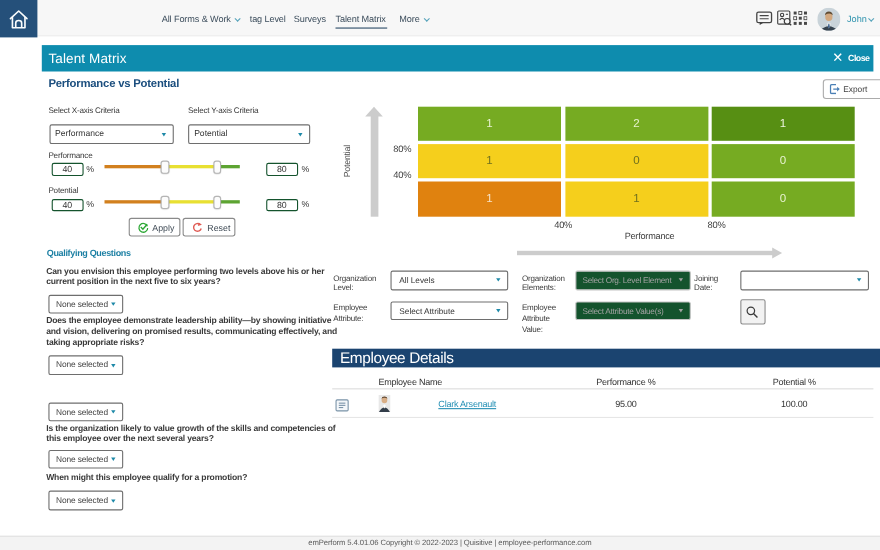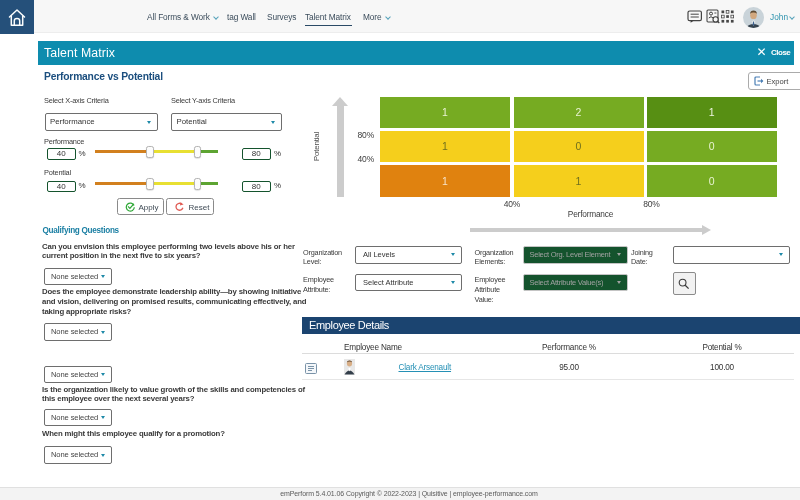--- a/index.html
+++ b/index.html
@@ -20,39 +20,39 @@
   .numbox { position:absolute; width:29.5px; height:11.5px; border:1px solid #14532d; border-radius:2px; font-size:8px; color:#333; text-align:center; line-height:10px; background:#fff; }
   .pct { position:absolute; font-size:8px; color:#333; }
   .thumb { position:absolute; width:7.5px; height:12px; background:#fcfcfc; border:1px solid #b5b5b5; border-radius:2.5px; box-shadow:0 0.5px 1px rgba(0,0,0,.2); }
   .btn { position:absolute; height:17px; border:1px solid #8a8a8a; border-radius:2.5px; background:#fff; font-size:8px; color:#3f4a55; }
   .nsbtn { position:absolute; left:44px; width:68px; height:17.5px; border:1px solid #6e6e6e; border-radius:2px; background:#fff; font-size:7.6px; letter-spacing:-0.1px; color:#444; line-height:15.5px; text-align:center; white-space:nowrap; }
   .nscar { display:inline-block; width:0; height:0; border-left:2.8px solid transparent; border-right:2.8px solid transparent; border-top:3.6px solid #1e89a8; margin-left:3px; vertical-align:0.5px; }
   .q { position:absolute; left:42px; font-size:7.8px; letter-spacing:-0.16px; line-height:9.8px; color:#3a3a3a; white-space:nowrap;font-weight:bold; }
   .cell { position:absolute; text-align:center; font-size:10.5px; }
   .axlab { position:absolute; font-size:8.5px; color:#3c3c3c; letter-spacing:-0.2px; }
   .flbl { position:absolute; font-size:7.3px; line-height:9.7px; letter-spacing:-0.2px; color:#3a3a3a; }
-  #edbar { position:absolute; left:301.5px; top:316.5px; width:498px; height:17px; background:#1b4470; color:#fff; font-size:11px; letter-spacing:-0.35px; line-height:17px; padding-left:7.5px; }
+  #edbar { position:absolute; left:301.5px; top:316.5px; width:498px; height:17px; background:#1b4470; color:#fff; font-size:14px; letter-spacing:-0.35px; line-height:17px; padding-left:7.5px; }
   .th { position:absolute; font-size:8.2px; letter-spacing:-0.2px; color:#333; }
   .td { position:absolute; font-size:8.2px; letter-spacing:-0.2px; color:#333; }
   #footer { position:absolute; left:0; top:487px; width:800px; height:13px; background:#f3f3f3; border-top:1px solid #e0e0e0; }
 </style>
 </head>
 <body>
 <div id="page">
 
   <div id="topbar"></div>
   <div id="homebox">
     <svg width="34" height="34" viewBox="0 0 34 34">
       <path d="M9.5 17 L17 10 L24.5 17" fill="none" stroke="#fafcfd" stroke-width="1.5" stroke-linecap="round" stroke-linejoin="round"></path>
       <path d="M11.3 16 V25.2 H22.7 V16" fill="none" stroke="#fafcfd" stroke-width="1.5" stroke-linejoin="round" stroke-linecap="round"></path>
       <path d="M14.3 25 V20.8 Q14.3 18.6 17 18.6 Q19.7 18.6 19.7 20.8 V25" fill="none" stroke="#fafcfd" stroke-width="1.5"></path>
     </svg>
   </div>
   <div class="nav" style="left:147px;">All Forms &amp; Work<span class="chev"></span></div>
-  <div class="nav" style="left:227px;">tag Wall</div>
+  <div class="nav" style="left:227px;">tag Level</div>
   <div class="nav" style="left:267px;">Surveys</div>
   <div class="nav" style="left:305px;">Talent Matrix</div>
   <div class="abs" style="left:305px; top:24.5px; width:47px; height:1.6px; background:#2a4a66;"></div>
   <div class="nav" style="left:363px;">More<span class="chev"></span></div>
 
   <svg class="abs" style="left:687px; top:9.5px;" width="16" height="14" viewBox="0 0 16 14">
     <rect x="1" y="1" width="13.4" height="9.6" rx="1.6" fill="none" stroke="#454545" stroke-width="1.2"></rect>
     <path d="M3.6 12.8 L3.6 10.6 L7 10.6 Z" fill="#3c3c3c"></path>
     <line x1="3.6" y1="4.2" x2="11.8" y2="4.2" stroke="#454545" stroke-width="1"></line>
     <line x1="3.6" y1="7" x2="11.8" y2="7" stroke="#454545" stroke-width="1"></line>

